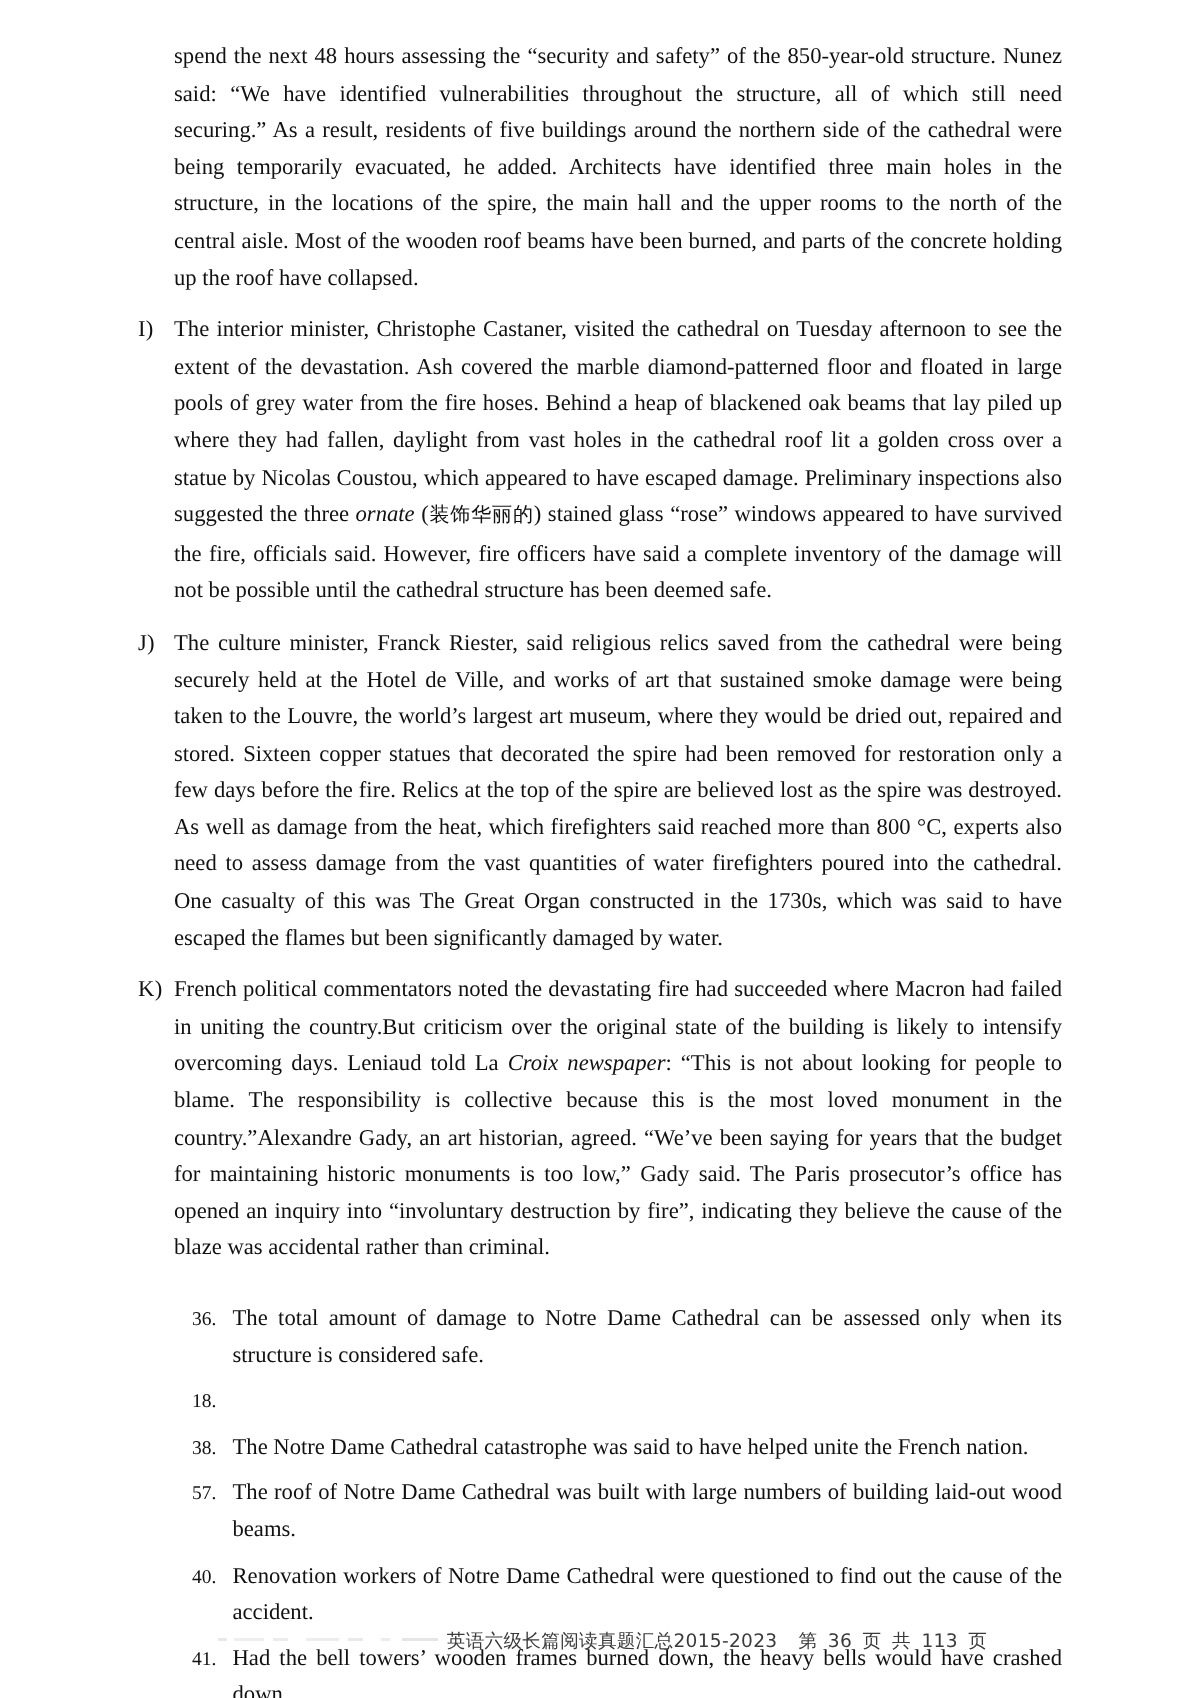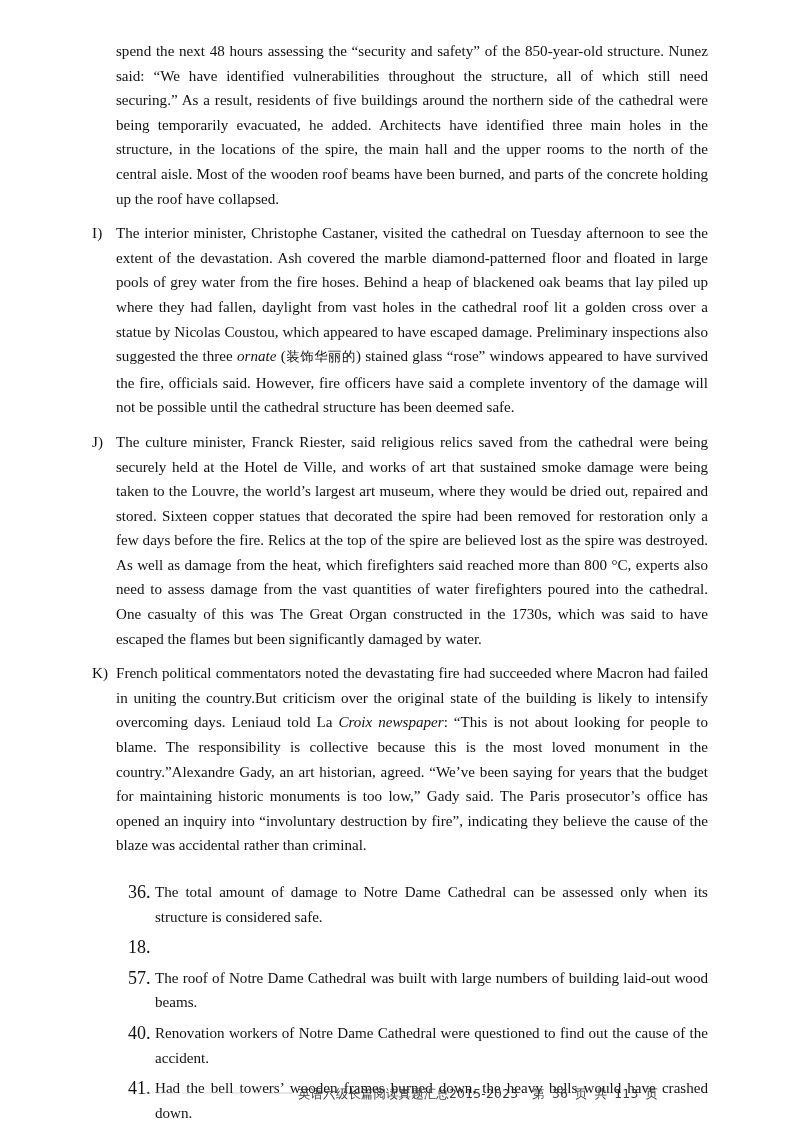--- a/index.html
+++ b/index.html
@@ -47,21 +47,20 @@
   .para-body {
     flex: 1 1 auto;
     font-size: 15.1px;
     line-height: 24.6px;
     text-align: justify;
     text-justify: inter-word;
     hyphens: none;
   }
   .para.no-label .para-body {
     margin-left: 0;
-    margin-top: 13px;
   }
   .para.no-label {
     padding-left: 24px;
   }
   .para-body .it {
     font-style: italic;
   }
   .para-body .cn {
     font-family: Liberation Mono, monospace;
     font-size: 13.4px;
@@ -73,21 +72,21 @@
   }
   .q {
     display: flex;
     align-items: flex-start;
     margin: 0 0 6px 0;
     padding-left: 36px;
   }
   .q-num {
     width: 27px;
     flex: 0 0 27px;
-    font-size: 18px;
+    font-size: 13px;
     line-height: 24.6px;
   }
   .q-text {
     flex: 1 1 auto;
     font-size: 15.1px;
     line-height: 24.6px;
     text-align: justify;
     text-justify: inter-word;
   }
 
@@ -160,20 +159,24 @@
 
       <div class="q">
         <span class="q-num">36.</span>
         <div class="q-text">The total amount of damage to Notre Dame Cathedral can be assessed only when its structure is considered safe.</div>
       </div>
 
       <div class="q">
         <span class="q-num">18.</span>
       </div>
 
+      <div class="q">
+        <span class="q-num">38.</span>
+        <div class="q-text">The Notre Dame Cathedral catastrophe was said to have helped unite the French nation.</div>
+      </div>
 
       <div class="q">
         <span class="q-num">57.</span>
         <div class="q-text">The roof of Notre Dame Cathedral was built with large numbers of building laid-out wood beams.</div>
       </div>
 
       <div class="q">
         <span class="q-num">40.</span>
         <div class="q-text">Renovation workers of Notre Dame Cathedral were questioned to find out the cause of the accident.</div>
       </div>

